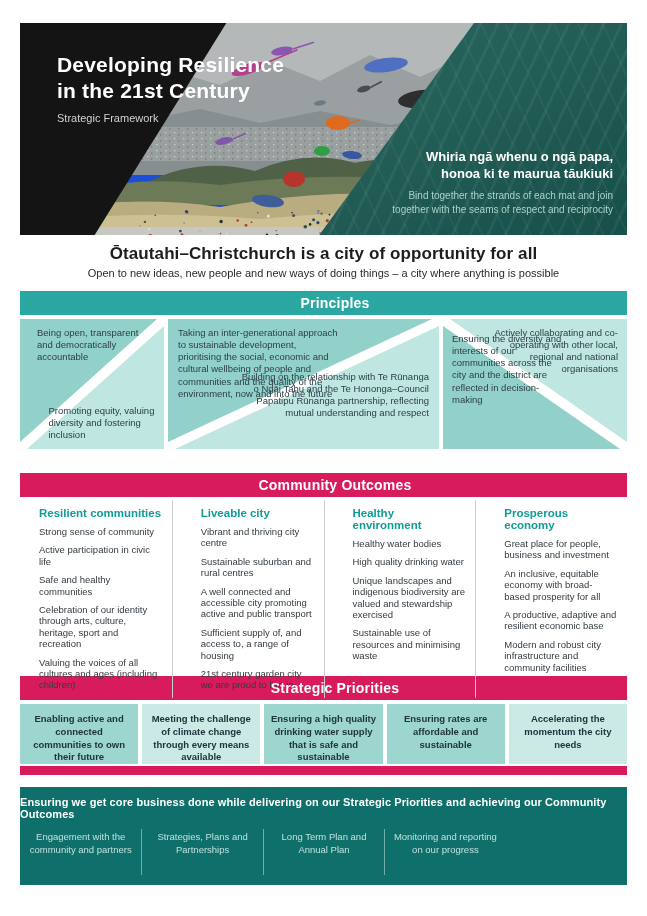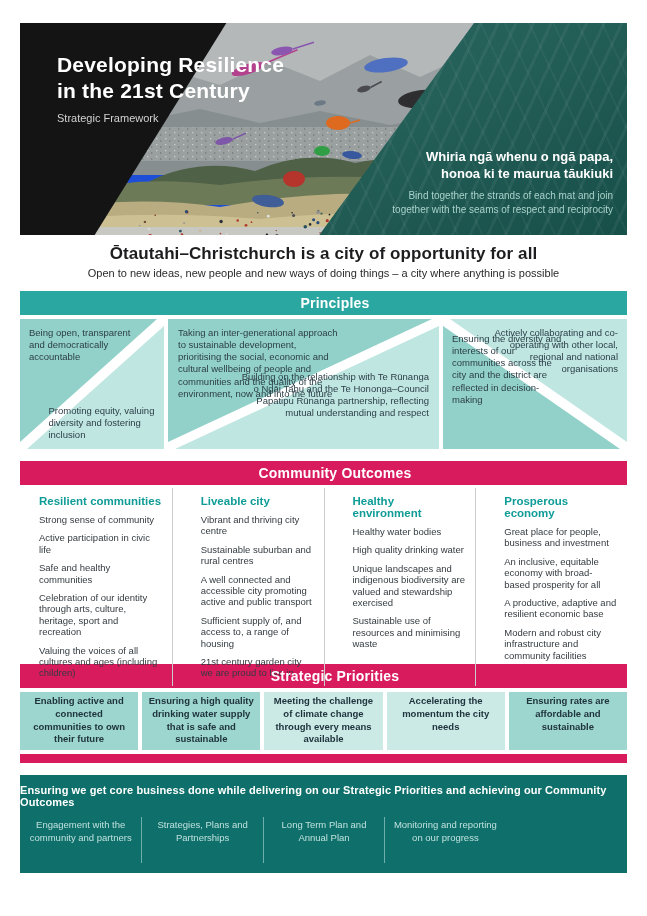--- a/index.html
+++ b/index.html
@@ -29,21 +29,21 @@
   
   .vision { text-align:center; margin-top:9px; height:40px; }
   .vision .vt { font-size:17px; font-weight:bold; color:#1d1d1f; letter-spacing:.1px; }
   .vision .vs { font-size:11px; color:#2a2a2c; margin-top:3px; }
 
   
   .banner { height:24px; display:flex; align-items:center; justify-content:center;
             color:#fff; font-size:14px; font-weight:bold; letter-spacing:.2px;padding-left:23px; }
   .banner.teal { background:#2ba7a1; margin-top:7px; }
   .banner.pink { background:#d81b5c; }
-  .banner.mt9 { margin-top:12px; }
+  .banner.mt9 { margin-top:24px; }
   .banner.mt4 { margin-top:4px; }
 
   
   .principles-row { margin-top:4px; height:130px; display:flex; gap:4px; }
   .pblock { position:relative; height:130px; background:#fff; }
   .pb1 { width:144px; } .pb2 { width:271px; } .pb3 { width:184px; }
   .tri { position:absolute; inset:0; }
   .tri.dark { background:#92d1c9; }
   .tri.light { background:#bfe6e1; }
   .cut-tl { clip-path:polygon(0 0, calc(100% - 7px) 0, 0 calc(100% - 7px)); }     
@@ -55,21 +55,21 @@
   
   .outcomes { margin-top:3px; height:172px; display:grid; grid-template-columns:repeat(4,1fr); }
   .ocol { padding:7px 10px 0 19px; }
   .ocol + .ocol { border-left:1px solid #cccccc; padding-left:28px; }
   .ocol h3 { font-size:11.5px; font-weight:bold; color:#0f9c96; margin-bottom:7px; }
   .ocol .oi { font-size:9.5px; color:#333b40; line-height:1.2; margin-bottom:7px; }
 
   
   .priorities { margin-top:4px; height:58px; display:grid; grid-template-columns:repeat(5,1fr); gap:4px; }
   .pri { display:flex; align-items:flex-start; justify-content:center; text-align:center;
-         padding:3px 6px 0; font-size:9.5px; font-weight:bold; color:#20343d; line-height:1.35; }
+         padding:9px 6px 0; font-size:9.5px; font-weight:bold; color:#20343d; line-height:1.35; }
   .pri.dark { background:#9cd6ce; } .pri.light { background:#cbeae6; }
   .pinkbar { margin-top:4px; height:9px; background:#d81b5c; }
 
   
   .core { margin-top:12px; background:#0f706b; padding:9px 0 10px; }
   .core h2 { color:#ffffff; text-align:left; font-size:11px; font-weight:bold; letter-spacing:.1px; }
   .core-cols { display:grid; grid-template-columns:repeat(5,1fr); margin-top:9px; min-height:46px; }
   .ccell { padding:2px 8px 0; text-align:center; font-size:9.5px; color:#bfe0dd; line-height:1.35; }
   .ccell + .ccell { border-left:1px solid rgba(190,228,224,0.55); }
 </style>
@@ -321,21 +321,21 @@
     <div class="vision">
       <div class="vt">Ōtautahi–Christchurch is a city of opportunity for all</div>
       <div class="vs">Open to new ideas, new people and new ways of doing things – a city where anything is possible</div>
     </div>
 
     <div class="banner teal">Principles</div>
     <div class="principles-row">
       <div class="pblock pb1">
         <div class="tri dark cut-tl"></div>
         <div class="tri light cut-br"></div>
-        <div class="ptext" style="left:9px; top:8px; width:78%;">Being open, transparent and democratically accountable</div>
+        <div class="ptext" style="left:17px; top:8px; width:78%;">Being open, transparent and democratically accountable</div>
         <div class="ptext" style="right:9px; bottom:8px; width:74%; ">Promoting equity, valuing diversity and fostering inclusion</div>
       </div>
       <div class="pblock pb2">
         <div class="tri dark cut-tl"></div>
         <div class="tri light cut-br"></div>
         <div class="ptext" style="left:10px; top:8px; width:60%;">Taking an inter-generational approach to sustainable development, prioritising the social, economic and cultural wellbeing of people and communities and the quality of the environment, now and into the future</div>
         <div class="ptext" style="right:10px; top:52px; width:72%; text-align:right;">Building on the relationship with Te Rūnanga o Ngāi Tahu and the Te Hononga–Council Papatipu Rūnanga partnership, reflecting mutual understanding and respect</div>
       </div>
       <div class="pblock pb3">
         <div class="tri dark cut-bl"></div>
@@ -375,24 +375,24 @@
         <div class="oi">Great place for people, business and investment</div>
         <div class="oi">An inclusive, equitable economy with broad-based prosperity for all</div>
         <div class="oi">A productive, adaptive and resilient economic base</div>
         <div class="oi">Modern and robust city infrastructure and community facilities</div>
       </div>
     </div>
 
     <div class="banner pink mt4">Strategic Priorities</div>
     <div class="priorities">
       <div class="pri dark">Enabling active and connected communities to own their future</div>
+      <div class="pri light">Meeting the challenge of climate change through every means available</div>
       <div class="pri dark">Ensuring a high quality drinking water supply that is safe and sustainable</div>
-      <div class="pri light">Meeting the challenge of climate change through every means available</div>
+      <div class="pri dark">Ensuring rates are affordable and sustainable</div>
       <div class="pri light">Accelerating the momentum the city needs</div>
-      <div class="pri dark">Ensuring rates are affordable and sustainable</div>
     </div>
     <div class="pinkbar"></div>
 
     <div class="core">
       <h2>Ensuring we get core business done while delivering on our Strategic Priorities and achieving our Community Outcomes</h2>
       <div class="core-cols">
         <div class="ccell">Engagement with the community and partners</div>
         <div class="ccell">Strategies, Plans and Partnerships</div>
         <div class="ccell">Long Term Plan and Annual Plan</div>
         <div class="ccell">Monitoring and reporting on our progress</div>

